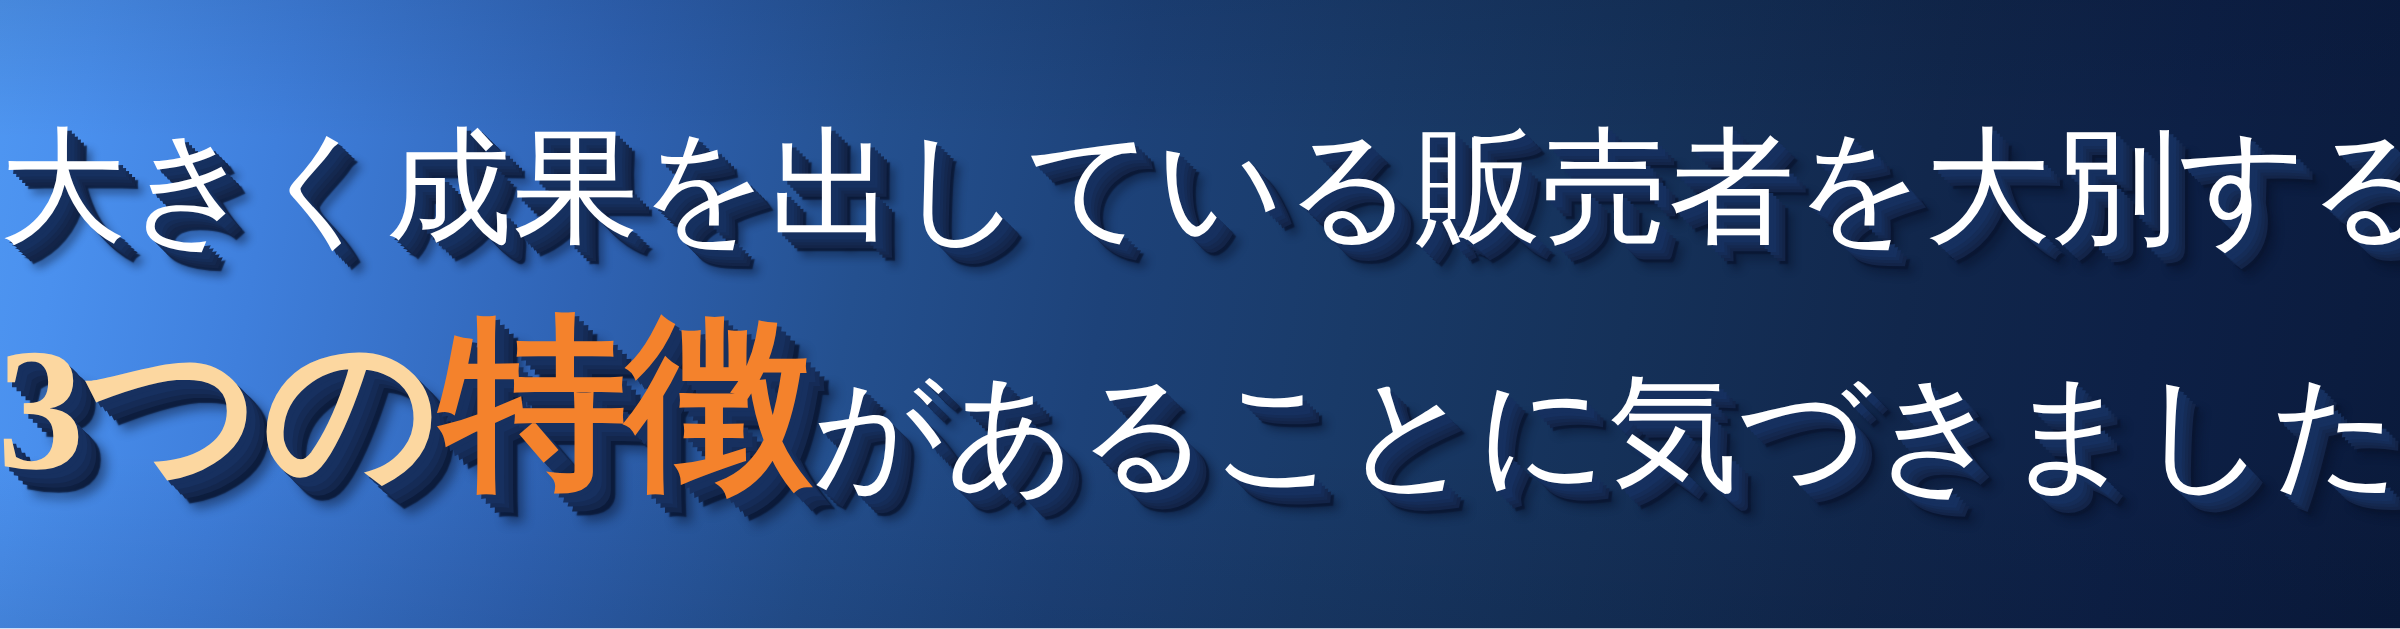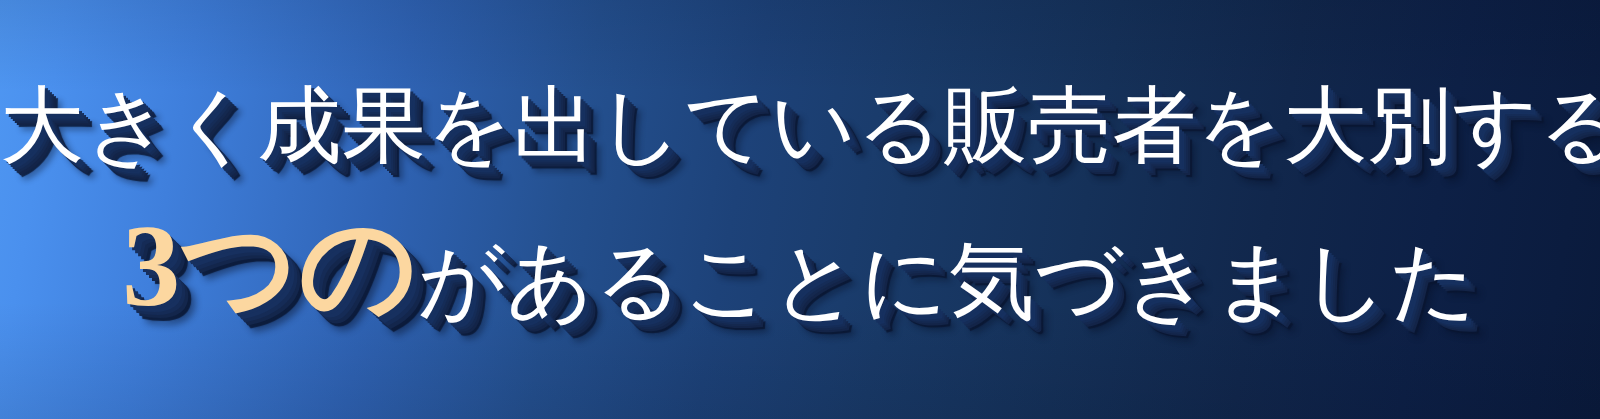--- a/index.html
+++ b/index.html
@@ -132,16 +132,17 @@
 <body>
 
 <div id="banner">
 
   <div class="line" id="line-1">
     <span class="seg-white">大きく成果を出している販売者を大別すると</span>
   </div>
 
   <div class="line" id="line-2">
     <span class="seg-cream">3つの</span>
+    <span class="seg-orange">特徴</span>
     <span class="seg-white-2">があることに気づきました</span>
   </div>
 
 </div>
 
 </body></html>

